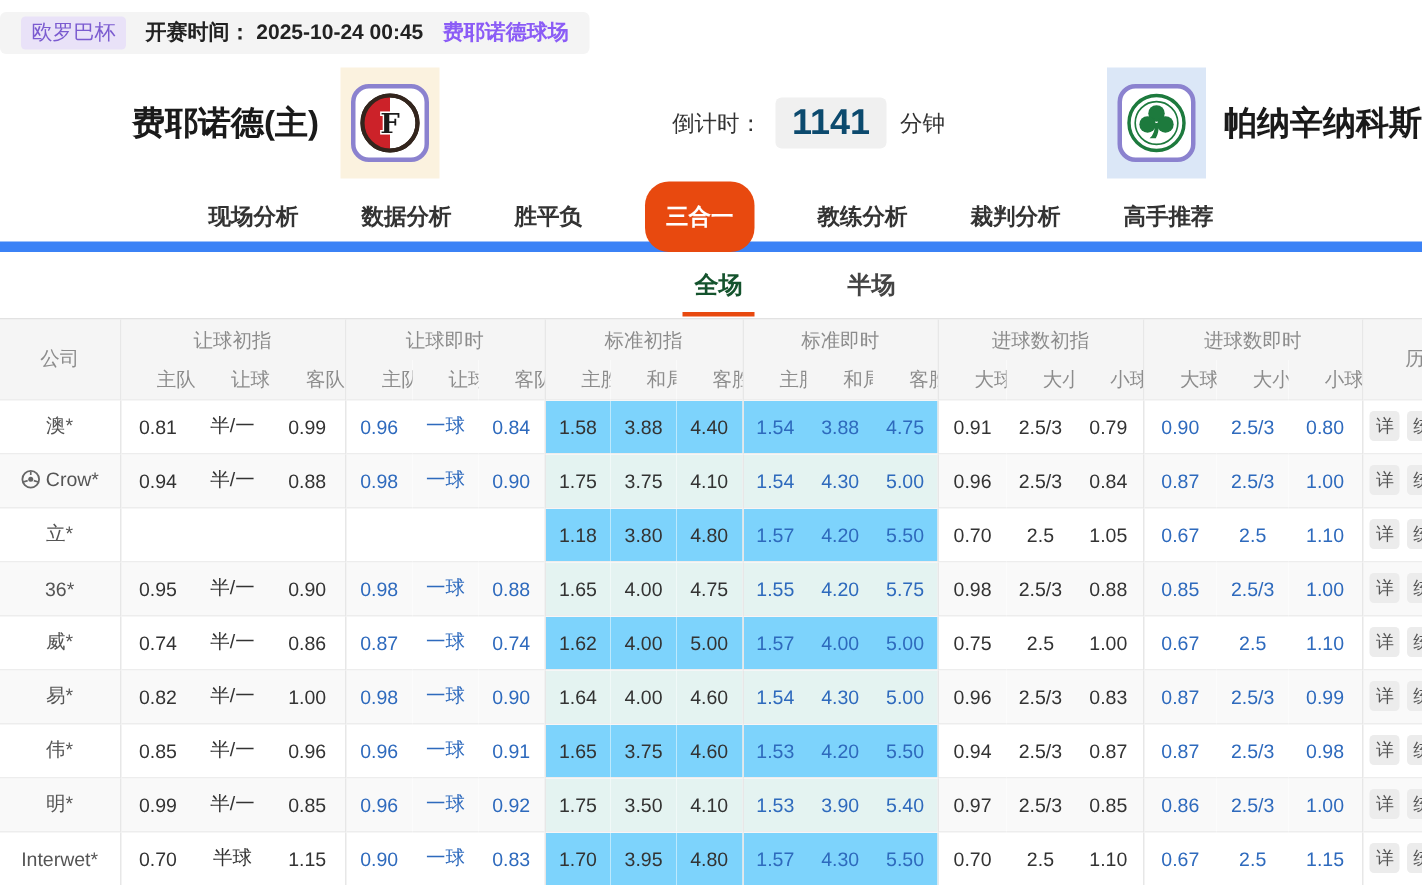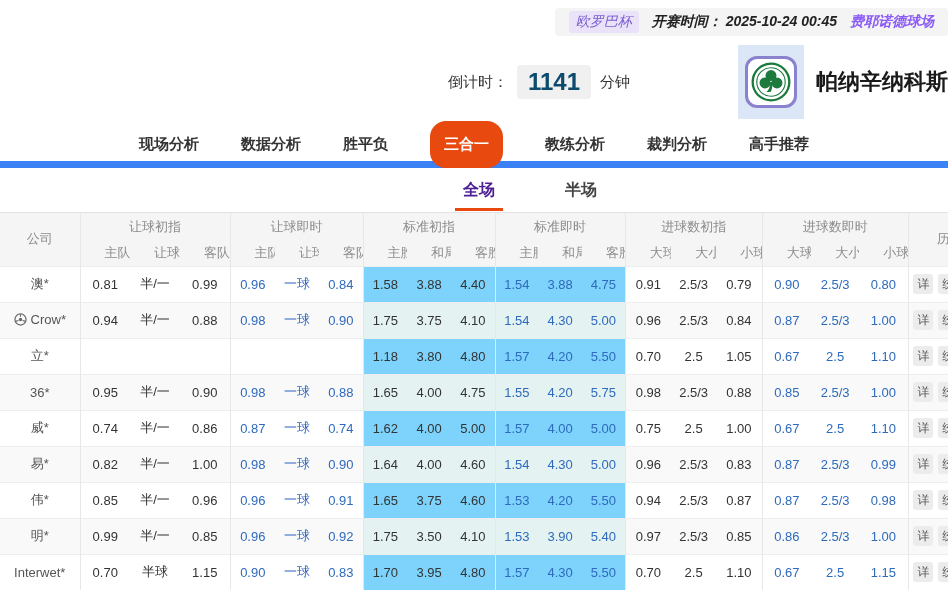--- a/index.html
+++ b/index.html
@@ -2,21 +2,21 @@
 <html><head>
 <meta charset="utf-8">
 <style>
   * { box-sizing: border-box; }
   html,body { margin:0; padding:0; }
   body {
     width:948px; height:590px; overflow:hidden; background:#fff;
     font-family:"Liberation Sans","DejaVu Sans",sans-serif; color:#333;
   }
   
-  .top-strip { display:flex; justify-content:flex-end; padding-top:8px; height:36px;font-style:italic; }
+  .top-strip { display:flex; justify-content:flex-start; padding-top:8px; height:36px; }
   .top-box {
     background:#f4f4f4; border-radius:4px; height:28px;
     display:flex; align-items:center; gap:13px; padding:0 14px; font-size:14px;
   }
   .league-badge { background:#e9e2f8; color:#7b5bd0; padding:2px 7px; border-radius:3px; }
   .kickoff-label, .kickoff-time { font-weight:bold; color:#222; }
   .venue { font-weight:bold; color:#8b5cf6; }
   
   .match-header { height:92px; display:flex; align-items:center; position:relative; padding-left:88px; }
   .team { display:flex; align-items:center; }
@@ -35,21 +35,21 @@
   .team.away { margin-left:auto; }
   
   .nav-bar { height:40px; border-bottom:7px solid #3b82f6; display:flex; align-items:center;
     justify-content:center; gap:42px; font-size:15px; font-weight:bold; color:#333; }
   .nav-tab { cursor:pointer; white-space:nowrap; }
   .nav-tab.active { background:#e8490f; color:#fff; border-radius:16px; padding:14px 14px; }
   
   .sub-bar { height:45px; border-bottom:1px solid #e2e2e2; display:flex; align-items:center;
     justify-content:center; gap:66px; padding-left:112px; font-size:16px; font-weight:bold; color:#444; }
   .sub-tab { cursor:pointer; position:relative; padding:10px 2px; }
-  .sub-tab.active { color:#4c1d95; }
+  .sub-tab.active { color:#14532d; }
   .sub-tab.active::after { content:""; position:absolute; left:-6px; right:-6px; bottom:0;
     height:3px; background:#e8490f; }
   
   table { border-collapse:collapse; table-layout:fixed; width:978px; font-size:13px; }
   th, td { text-align:center; padding:0; overflow:hidden; white-space:nowrap; }
   thead th { background:#f5f5f5; color:#8c8c8c; font-weight:normal; font-size:13px; }
   thead tr.grp-row th { height:27px; }
   thead tr.sub-row th { height:26px;padding-left:24px; }
   .gb { border-left:1px solid #e7e7e7; }
   tbody td { border-top:1px solid #ededed; height:36px; color:#333; }
@@ -70,20 +70,33 @@
     <span class="league-badge">欧罗巴杯</span>
     <span>
       <span class="kickoff-label">开赛时间：</span>
       <span class="kickoff-time">2025-10-24 00:45</span>
     </span>
     <span class="venue">费耶诺德球场</span>
   </div>
 </div>
 
 <div class="match-header">
+  <div class="team home">
+    <span class="team-name">费耶诺德(主)</span>
+    <span class="logo-box home">
+      <span class="logo-frame">
+        <svg width="44" height="44" viewBox="0 0 48 48">
+          <circle cx="24" cy="24" r="20" fill="#fff" stroke="#33251d" stroke-width="3"></circle>
+          <path d="M24 4 A20 20 0 0 0 24 44 Z" fill="#cc2229"></path>
+          <circle cx="24" cy="24" r="20" fill="none" stroke="#33251d" stroke-width="3"></circle>
+          <text x="24" y="31" text-anchor="middle" font-family="DejaVu Serif, serif" font-size="20" font-weight="bold" fill="#1a1a1a" stroke="#fff" stroke-width="2" paint-order="stroke">F</text>
+        </svg>
+      </span>
+    </span>
+  </div>
 
   <div class="countdown">
     <span>倒计时：</span>
     <span class="countdown-value">1141</span>
     <span>分钟</span>
   </div>
 
   <div class="team away">
     <span class="logo-box away">
       <span class="logo-frame">

